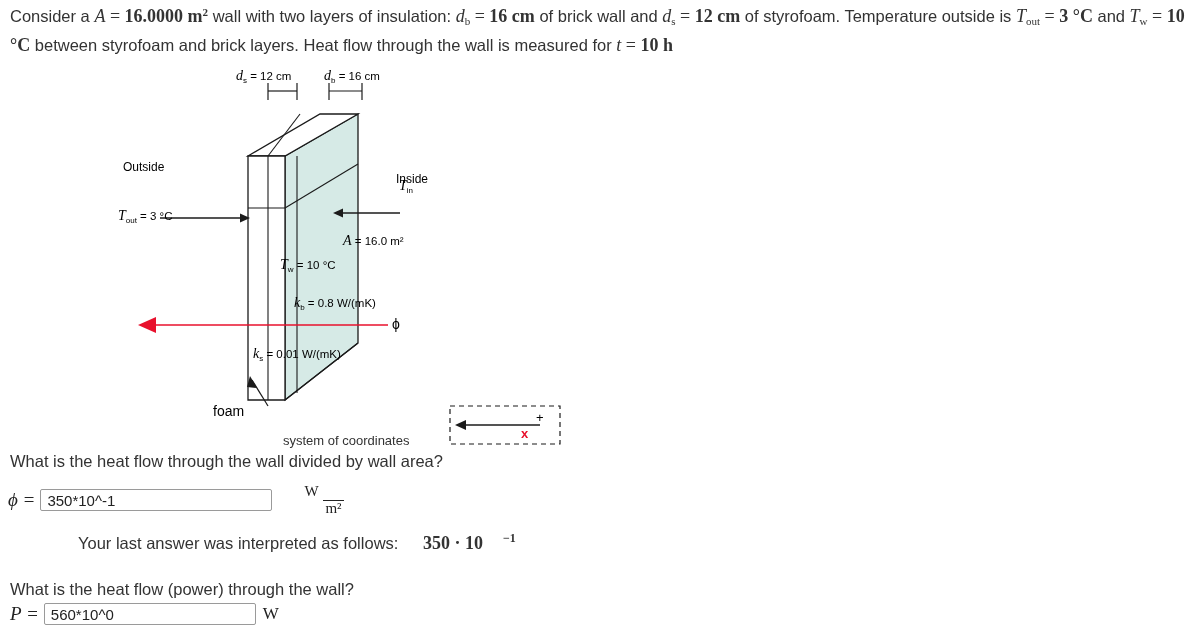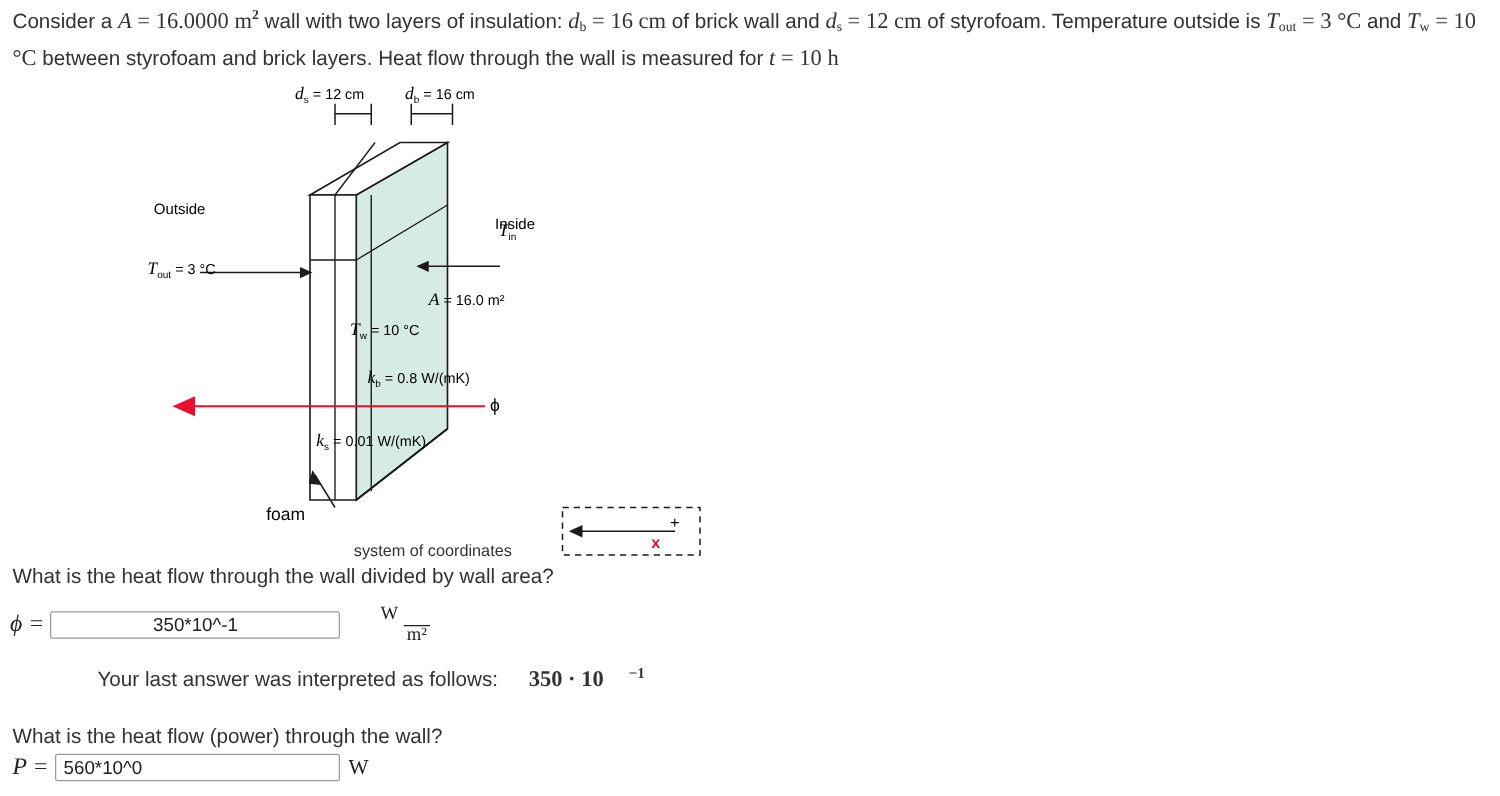--- a/index.html
+++ b/index.html
@@ -32,21 +32,21 @@
     font-size: 18px;
   }
   #statement .mn {
     font-family: "Liberation Serif", serif;
     font-style: normal;
     font-size: 18px;
   }
   #statement .mb {
     font-family: "Liberation Serif", serif;
     font-style: normal;
-    font-weight: normal;
+    font-weight: bold;
     font-size: 18px;
   }
   sub.ms {
     font-family: "Liberation Serif", serif;
     font-style: normal;
     font-size: 11px;
     vertical-align: -0.25em;
   }
   sup.mu {
     font-family: "Liberation Serif", serif;
@@ -250,30 +250,30 @@
 
   <div class="fig-label" style="left:283px; top:375px; font-size:13px; color:#333;">system of coordinates</div>
   <div class="fig-label" style="left:536px; top:352px; font-size:13px;">+</div>
   <div class="fig-label" style="left:521px; top:368px; font-size:13px; font-weight:bold; color:#e8112d;">x</div>
 </div>
 
 <div class="qtext" style="left:10px; top:452px;">What is the heat flow through the wall divided by wall area?</div>
 
 <div class="ansrow" style="left:8px; top:484px;">
   <span class="lhs">ϕ =</span>
-  <input class="answer" style="width: 232px; text-align: center;" type="text" value="350*10^-1">
+  <input class="answer" style="width: 232px;" type="text" value="350*10^-1">
   <span class="frac">
     <span class="num">W</span>
     <span class="den">m²</span>
   </span>
 </div>
 
 <div id="interp">
   <span>Your last answer was interpreted as follows: </span><span class="m">350 · 10</span><sup class="m" style="font-size:12px">−1</sup>
 </div>
 
 <div class="qtext" style="left:10px; top:580px;">What is the heat flow (power) through the wall?</div>
 
 <div class="ansrow" style="left:10px; top:603px;">
   <span class="lhs">P =</span>
-  <input class="answer" style="width: 228px;" type="text" value="560*10^0">
+  <input class="answer" style="width: 212px;" type="text" value="560*10^0">
   <span class="unit">W</span>
 </div>
 
 </body></html>

